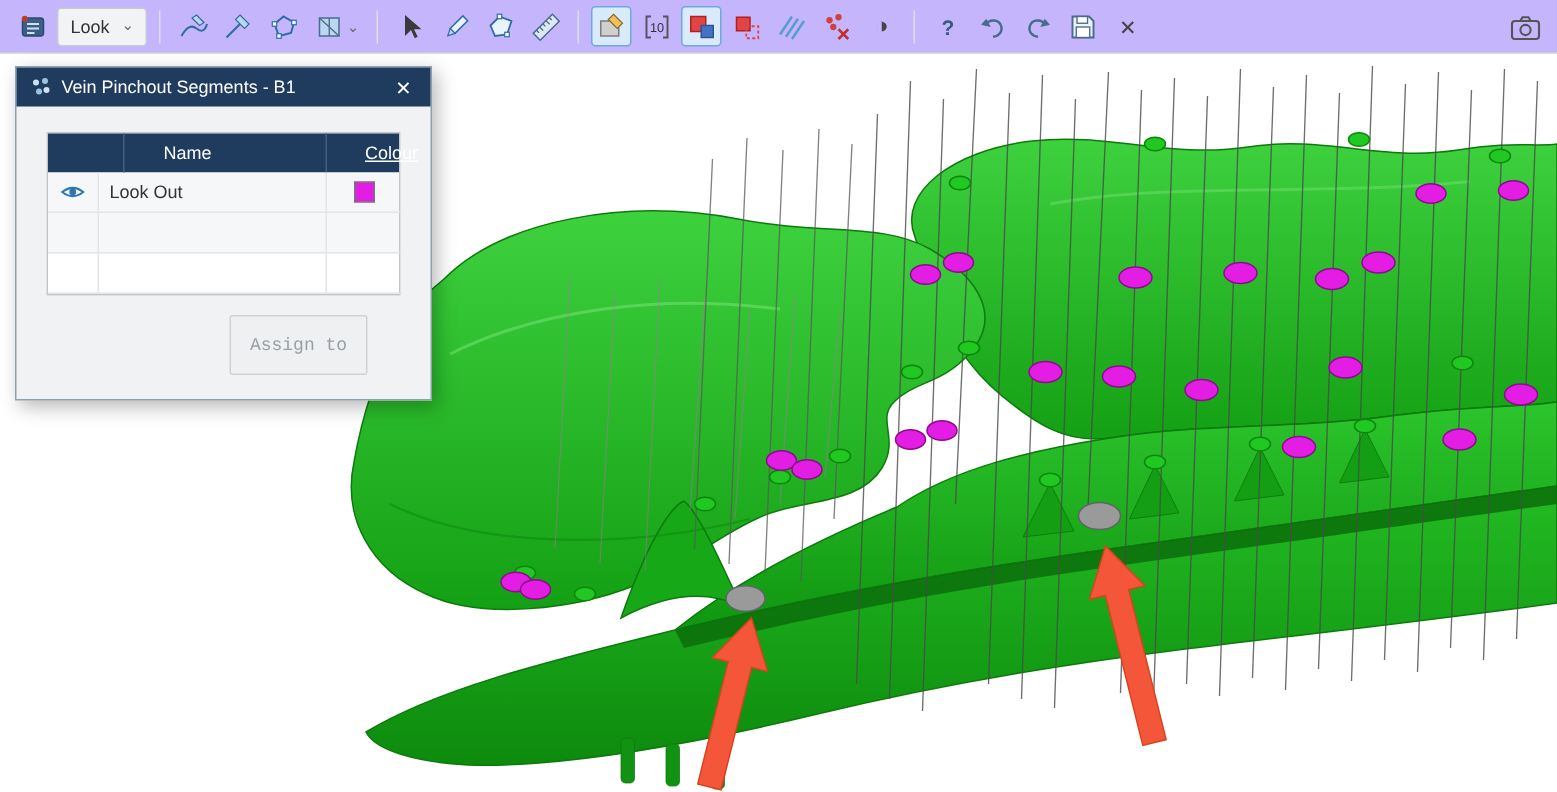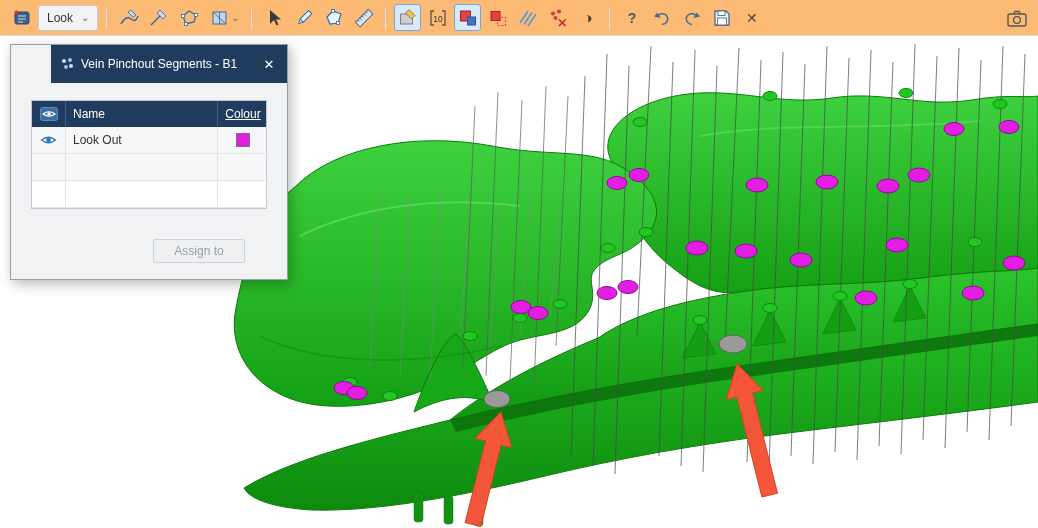--- a/index.html
+++ b/index.html
@@ -1,54 +1,54 @@
 <!DOCTYPE html>
 <html><head>
 <meta charset="utf-8">
 <style>
   html,body{margin:0;padding:0;width:1038px;height:528px;overflow:hidden;
     font-family:"Liberation Sans",sans-serif;background:#fff;}
   #app{position:relative;width:1038px;height:528px;}
 
   
-  .toolbar{position:absolute;top:0;left:0;right:0;height:36px;background:#fdba74;
+  .toolbar{position:absolute;top:0;left:0;right:0;height:36px;background:#c4b5fd;
     border-bottom:1px solid #d9dde1;display:flex;align-items:center;gap:3px;
     padding:0 8px;box-sizing:border-box;z-index:5;}
   .tbtn{width:27px;height:27px;display:flex;align-items:center;justify-content:center;
     border-radius:3px;border:1px solid transparent;box-sizing:border-box;flex:0 0 auto;cursor:default;}
   .tbtn.active{background:#d9eafb;border-color:#6fa8dc;}
   .sep{width:1px;height:22px;background:#dcdfe3;margin:0 5px;flex:0 0 auto;}
   .look{display:flex;align-items:center;gap:8px;background:#f2f3f5;border:1px solid #c6cbd1;
     border-radius:3px;height:24px;padding:0 8px;font-size:12px;color:#333;flex:0 0 auto;}
   .look .chev{font-size:10px;color:#666;line-height:1;}
   .glyph{font-size:15px;color:#444;line-height:1;}
   .spacer{flex:1;}
 
   
   .dialog{position:absolute;top:44px;left:10px;width:276px;background:#f1f2f3;
     border:1px solid #8fa0ae;box-shadow:3px 4px 12px rgba(0,0,0,.28);z-index:10;}
-  .dlg-title{height:38px;background:#1f3c5e;color:#fff;display:flex;align-items:center;
-    padding:0 9px;font-size:12px;gap:7px;margin-left:40px;}
+  .dlg-title{height:26px;background:#1f3c5e;color:#fff;display:flex;align-items:center;
+    padding:0 9px;font-size:12px;gap:7px;}
   .dlg-title .ttl{flex:1;white-space:nowrap;}
   .dlg-close{color:#fff;font-size:13px;width:18px;text-align:center;cursor:default;}
   .dlg-body{padding:17px 20px 16px 20px;}
   .grid{border:1px solid #c3c7cb;background:#fff;font-size:12px;color:#333;}
   .grow{display:grid;grid-template-columns:34px 152px 50px;}
   .grow.head{background:#1f3c5e;color:#fff;height:26px;}
   .grow.head .cell{border-right:1px solid #416080;display:flex;align-items:center;}
   .grow .cell{padding:0 7px;height:27px;display:flex;align-items:center;
     border-right:1px solid #e3e5e7;border-bottom:1px solid #e3e5e7;box-sizing:border-box;}
   .grow .cell:last-child{border-right:none;justify-content:center;text-decoration:underline;}
-  .grow.head .cell{height:26px;border-bottom:none;}
+  .grow.head .cell{height:26px;border-bottom:none;margin-left:36px;}
   .grow.alt{background:#f6f7f8;}
   .eye-cell{justify-content:center;}
   .swatch{width:14px;height:14px;border:1px solid #777;box-sizing:border-box;}
-  .assign{display:block;margin:30px 22px 0 auto;width:92px;height:24px;
+  .assign{display:block;margin:13px 22px 0 auto;width:92px;height:40px;
     background:#eef0f1;border:1px solid #cfd3d7;color:#9aa0a6;font-size:12px;
-    font-family:Liberation Sans, sans-serif;border-radius:2px;}
+    font-family:Liberation Mono, monospace;border-radius:2px;}
 
   
   .viewport{position:absolute;top:36px;left:0;width:1038px;height:492px;background:#ffffff;}
   svg{display:block;}
 </style>
 </head>
 <body>
 
 <div id="app">
 

